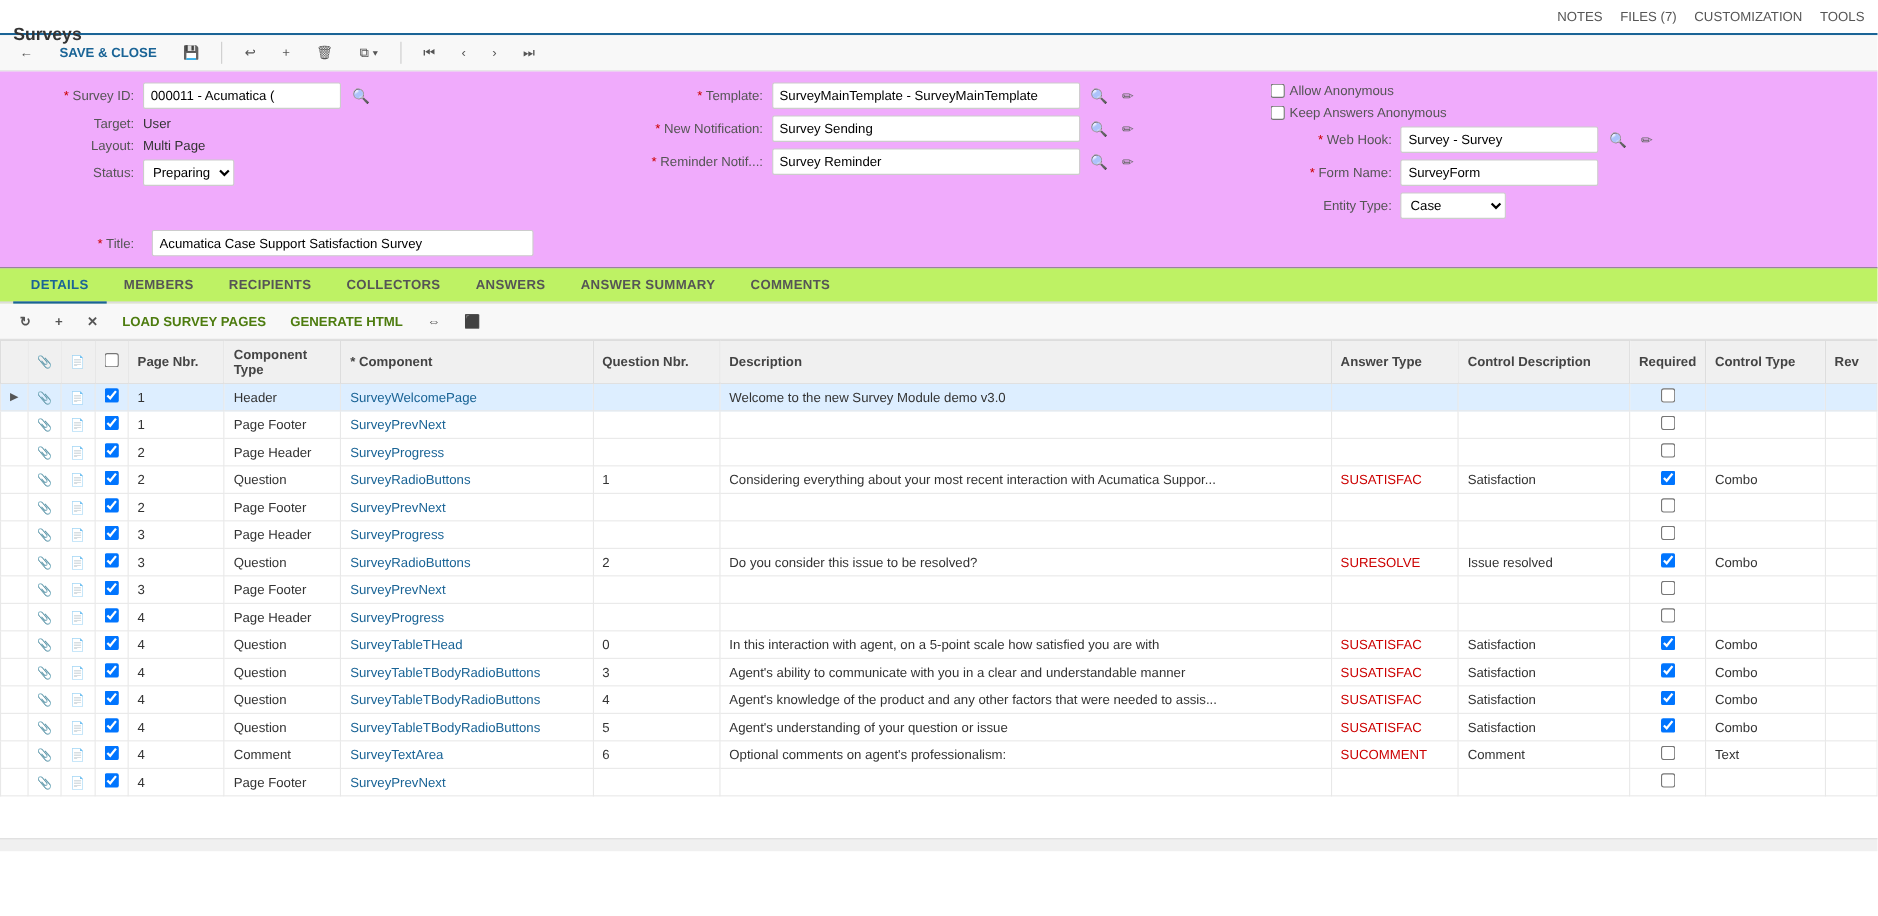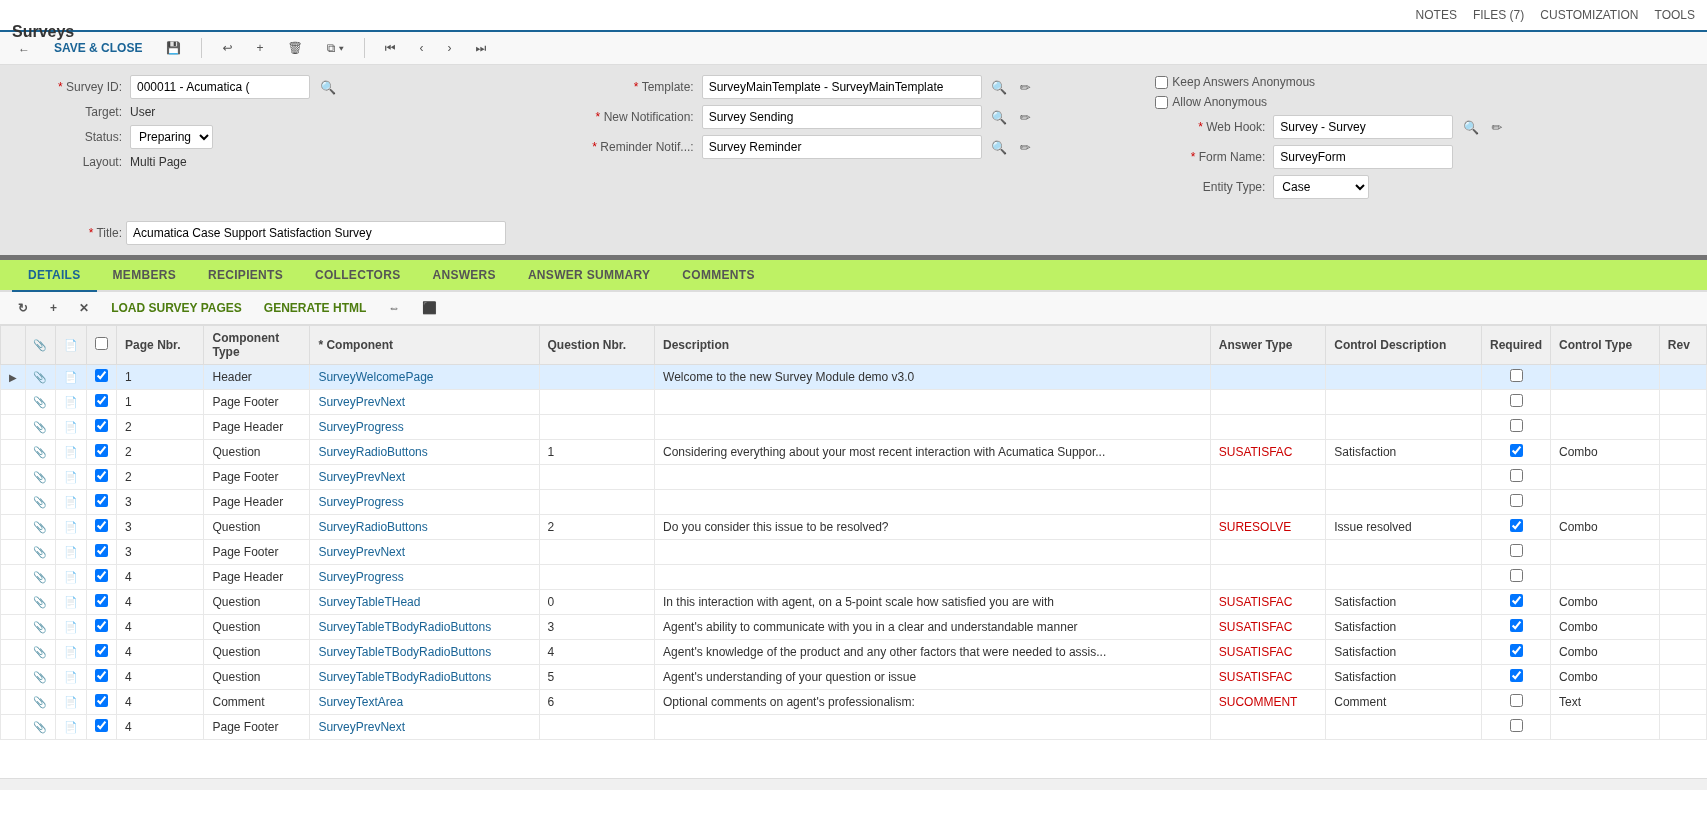--- a/index.html
+++ b/index.html
@@ -52,22 +52,22 @@
       font-size: 12px;
       color: #555;
       border-radius: 2px;
     }
     .toolbar-btn.primary { color: #1a6496; font-weight: bold; }
     .toolbar-divider { width: 1px; height: 20px; background: #ccc; margin: 0 4px; }
 
     
     .form-area {
       padding: 10px 12px;
-      border-bottom: 5px solid #737373;
-      background: #e5e5e5;
+      border-bottom: 1px solid #737373;
+      background: #f0abfc;
     }
     .form-row {
       display: flex;
       align-items: center;
       gap: 8px;
       margin-bottom: 6px;
     }
     .form-label {
       font-size: 12px;
       color: #555;
@@ -120,24 +120,24 @@
     }
     .form-cols {
       display: flex;
       gap: 32px;
     }
     .form-col { flex: 1; }
     .form-col-right { flex: 1; }
     .title-row {
       display: flex;
       align-items: center;
-      gap: 4px;
-      margin-top: 16px;
-    }
-    .title-input { width: 380px; }
+      gap: 16px;
+      margin-top: 4px;
+    }
+    .title-input { width: 347px; }
 
     
     .tabs {
       display: flex;
       border-bottom: 2px solid #ddd;
       background: #bef264;
       padding: 0 12px;
     }
     .tab {
       padding: 8px 16px;
@@ -291,31 +291,31 @@
       <div class="form-row">
         <span class="form-label required">Survey ID:</span>
         <input class="form-input form-input-medium" type="text" value="000011 - Acumatica (" style="">
         <button class="search-icon-btn">🔍</button>
       </div>
       <div class="form-row">
         <span class="form-label">Target:</span>
         <span style="font-size:12px;">User</span>
       </div>
       <div class="form-row">
+        <span class="form-label">Layout:</span>
+        <span style="font-size:12px;">Multi Page</span>
+      </div>
+      <div class="form-row">
         <span class="form-label">Status:</span>
         <select class="form-select">
           <option>Preparing</option>
           <option>Active</option>
           <option>Closed</option>
         </select>
       </div>
-      <div class="form-row">
-        <span class="form-label">Layout:</span>
-        <span style="font-size:12px;">Multi Page</span>
-      </div>
     </div>
 
     <div class="form-col">
       <div class="form-row">
         <span class="form-label required">Template:</span>
         <input class="form-input form-input-wide" type="text" value="SurveyMainTemplate - SurveyMainTemplate" style="">
         <button class="search-icon-btn">🔍</button>
         <button class="edit-icon-btn">✏</button>
       </div>
       <div class="form-row">
@@ -329,27 +329,27 @@
         <input class="form-input form-input-wide" type="text" value="Survey Reminder" style="">
         <button class="search-icon-btn">🔍</button>
         <button class="edit-icon-btn">✏</button>
       </div>
     </div>
 
     <div class="form-col-right">
       <div class="form-row">
         <label class="checkbox-label">
           <input type="checkbox" style="">
-          <span>Keep Answers Anonymous</span>
+          <span>Allow Anonymous</span>
         </label>
       </div>
       <div class="form-row">
         <label class="checkbox-label">
           <input type="checkbox" style="">
-          <span>Allow Anonymous</span>
+          <span>Keep Answers Anonymous</span>
         </label>
       </div>
       <div class="form-row">
         <span class="form-label required">Web Hook:</span>
         <input class="form-input form-input-medium" type="text" value="Survey - Survey" style="">
         <button class="search-icon-btn">🔍</button>
         <button class="edit-icon-btn">✏</button>
       </div>
       <div class="form-row">
         <span class="form-label required">Form Name:</span>

